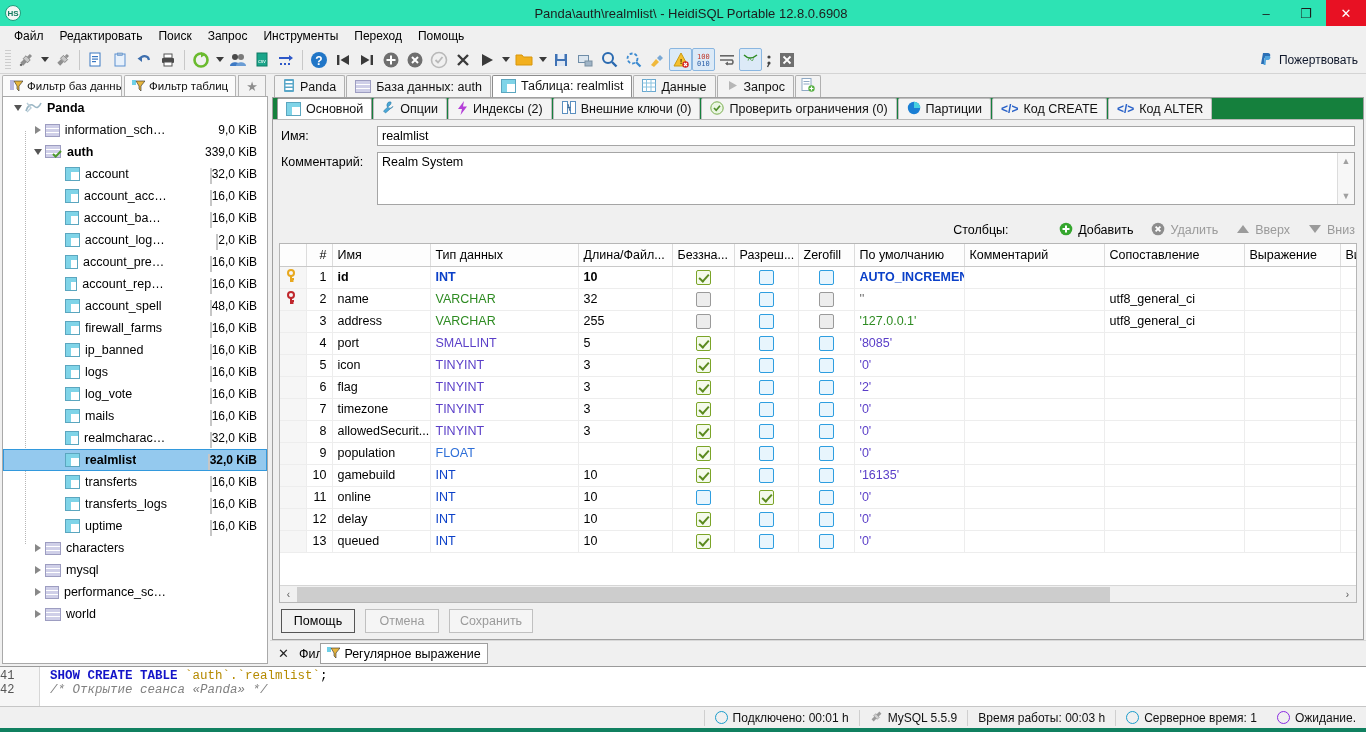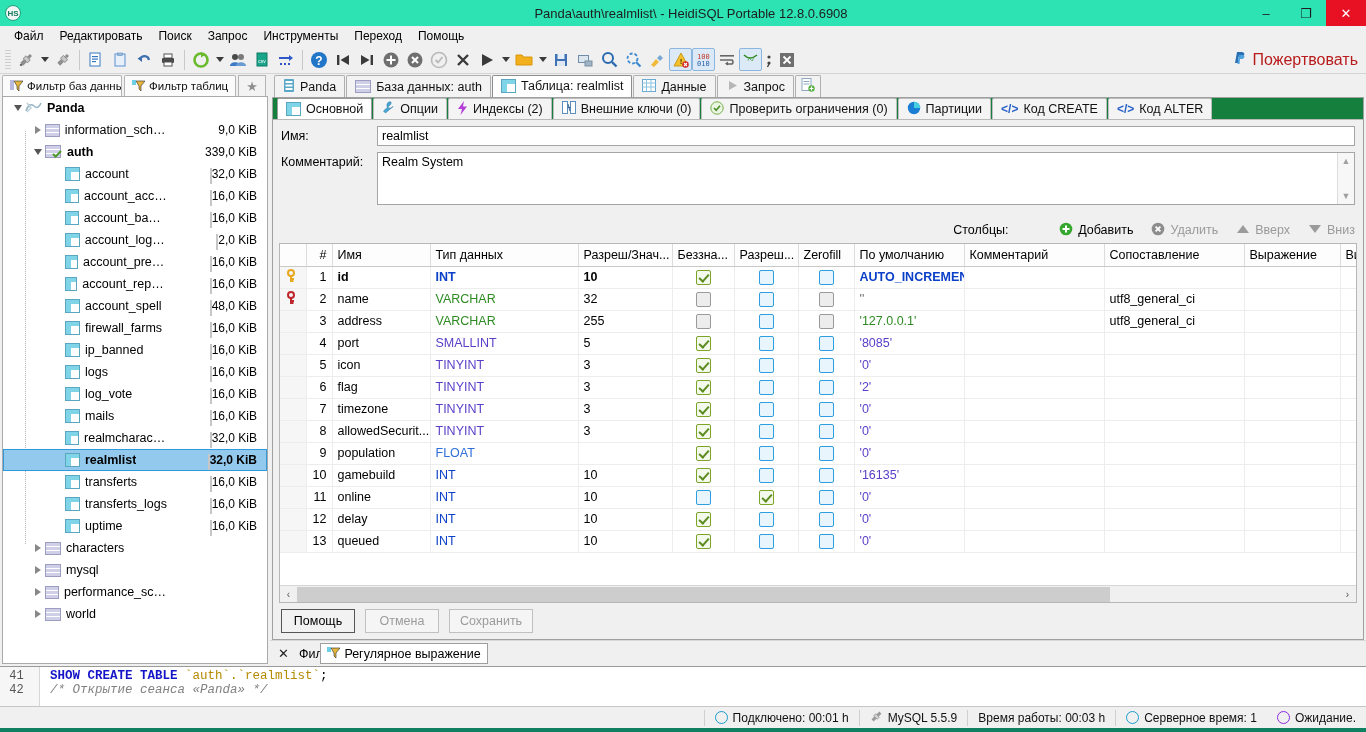--- a/index.html
+++ b/index.html
@@ -54,21 +54,21 @@
     width: 24px; height: 24px; display: flex; align-items: center;
     justify-content: center; flex: none; position: relative;
   }
   .tbi.narrow { width: 13px; }
   .tbi.boxed { border: 1px solid #8ab6e0; background: #dceaf7; border-radius: 2px; width: 23px; height: 23px;}
   .tbi svg { display: block; }
   .caret { width: 0; height: 0; border-left: 4px solid transparent;
            border-right: 4px solid transparent; border-top: 5px solid #3a3a3a; }
   .donate {
     margin-left: auto; display: flex; align-items: center; gap: 5px;
-    padding: 2px 8px 2px 2px; font-size: 16px; color: #b91c1c;
+    padding: 2px 8px 2px 2px; font-size: 12px; color: #0f172a;
   }
 
   
   .mid { display: flex; flex: 1 1 auto; min-height: 0; background:#f0f0f0;}
   .left { width: 270px; display: flex; flex-direction: column; flex: none; background:#f0f0f0;}
   .right { flex: 1 1 auto; display: flex; flex-direction: column; min-width:0; background:#f0f0f0;}
 
   
   .filtertabs { height: 22px; display: flex; align-items: flex-end; background: #f0f0f0; padding-left:2px;}
   .ftab {
@@ -217,21 +217,21 @@
   .filterlab { font-size: 12.5px; color: #000; }
   .regexbox {
     border: 1px solid #9f9f9f; background: #fff; height: 21px; display: flex;
     align-items: center; gap: 4px; padding: 0 6px; font-size: 12.5px; margin-left: -34px;
   }
 
   
   .sqllog { height: 40px; background: #fff; border-top: 1px solid #9a9a9a; display: flex; flex:none; }
   .gutter-col {
     width: 40px; background: #f6f6f6; border-right: 1px solid #d7d7d7;
-    text-align: center; padding-right: 6px; font-family: "Liberation Mono", monospace;
+    text-align: left; padding-right: 6px; font-family: "Liberation Mono", monospace;
     font-size: 12px; color: #555; padding-top: 2px; flex: none;
   }
   .sqlcode { padding-left: 10px; font-family: "Liberation Mono", monospace; font-size: 12.5px; padding-top: 2px; }
   .sqlcode .kw { color: #1414c8; font-weight: bold; }
   .sqlcode .idq { color: #b58a00; }
   .sqlcode .cmt { color: #808080; font-style: italic; }
 
   
   .statusbar {
     height: 22px; background: #f0f0f0; border-top: 1px solid #c6c6c6;
@@ -879,21 +879,21 @@
                   <col style="width:140px">
                   <col style="width:96px">
                   <col style="width:40px">
               </colgroup>
               <thead>
                   <tr id="grid-head">
                     <th class="gutter"></th>
                     <th style="text-align: right;">#</th>
                     <th>Имя</th>
                     <th>Тип данных</th>
-                    <th>Разреш/Знач...</th>
+                    <th>Длина/Файл...</th>
                     <th>Беззна...</th>
                     <th>Разреш...</th>
                     <th>Zerofill</th>
                     <th>По умолчанию</th>
                     <th>Комментарий</th>
                     <th>Сопоставление</th>
                     <th>Выражение</th>
                     <th>Ви</th>
                   </tr>
                 </thead>

